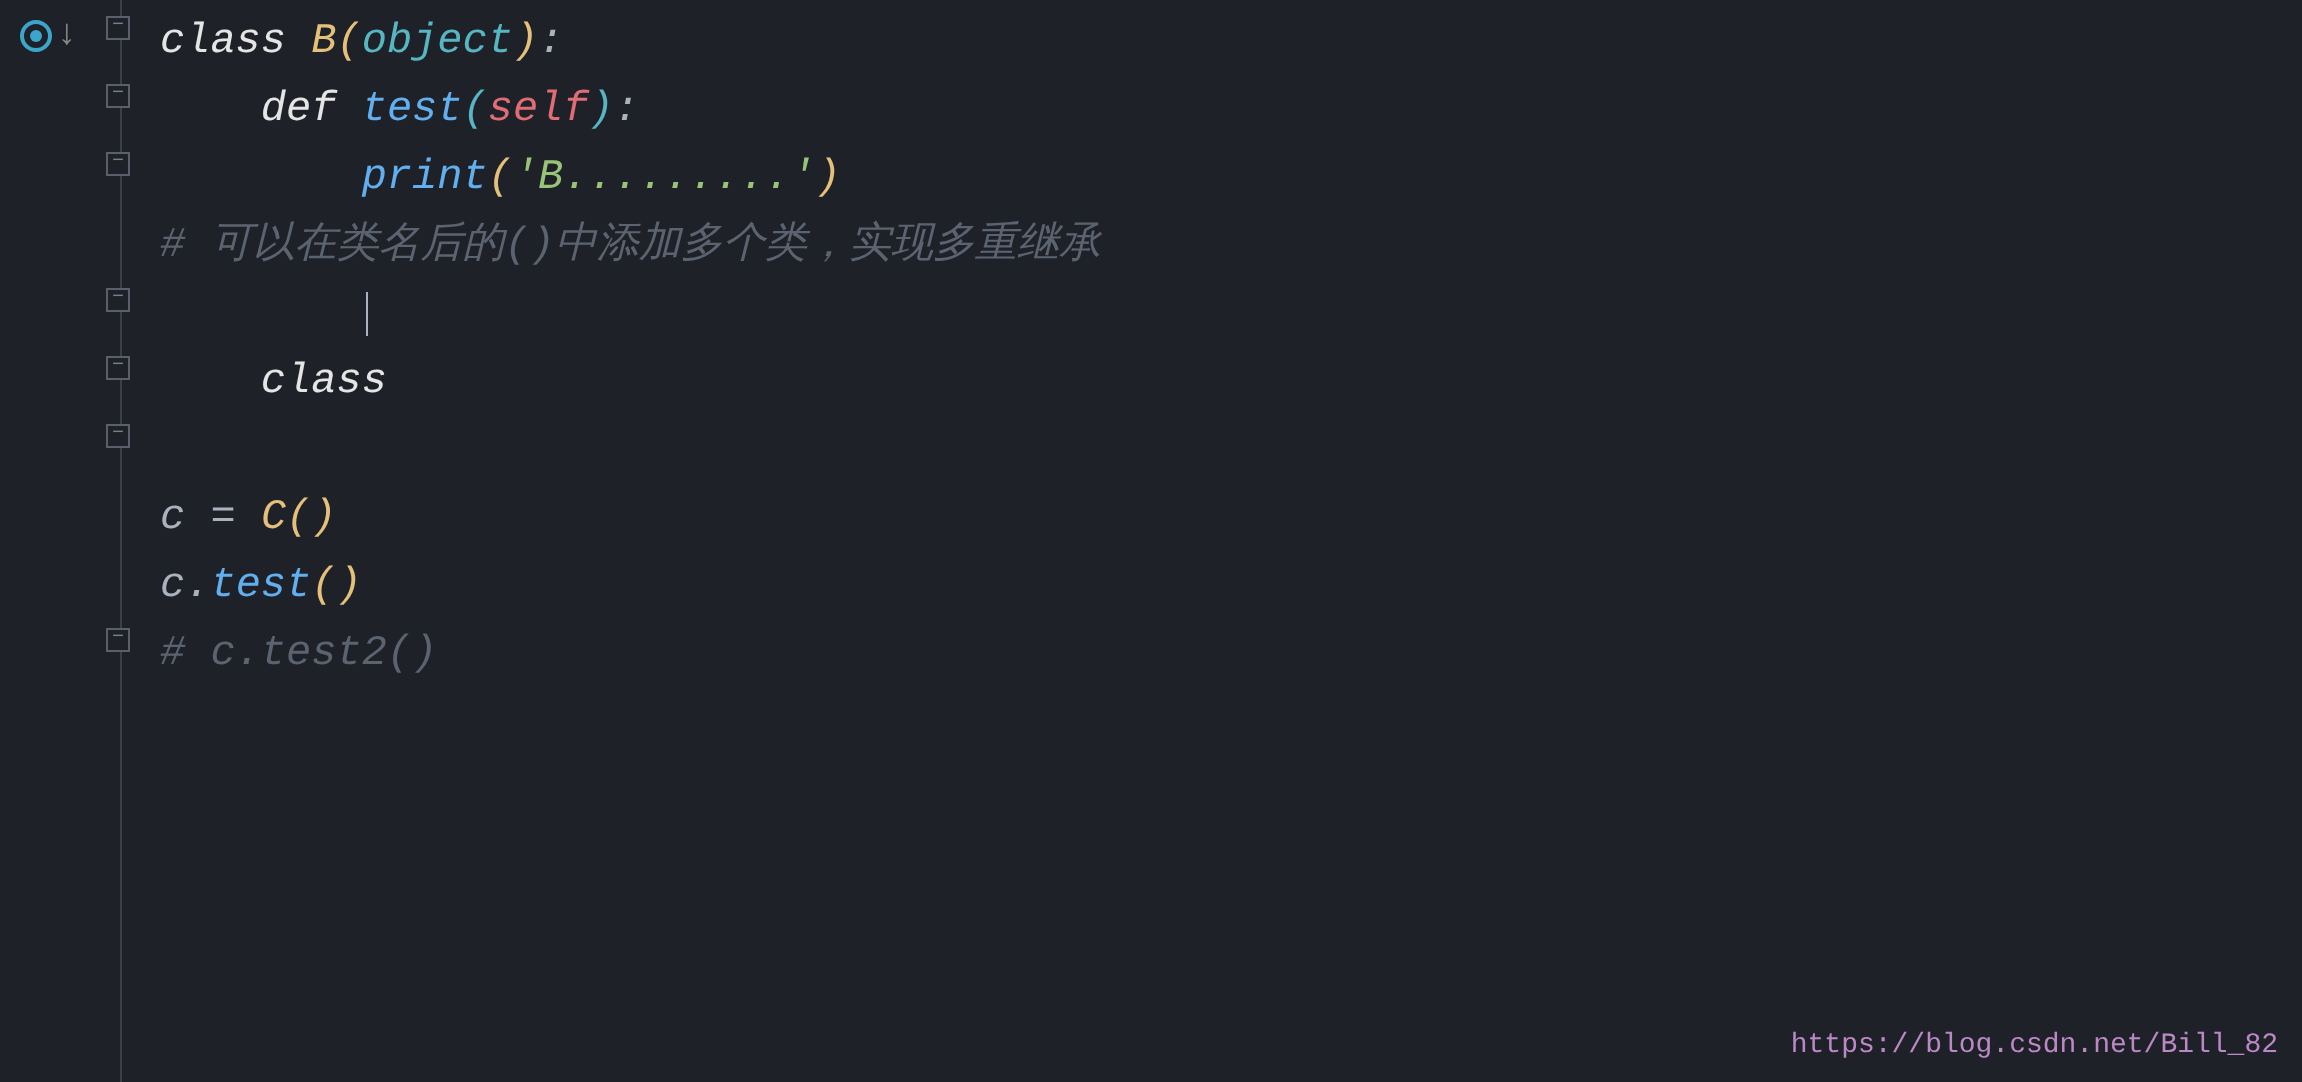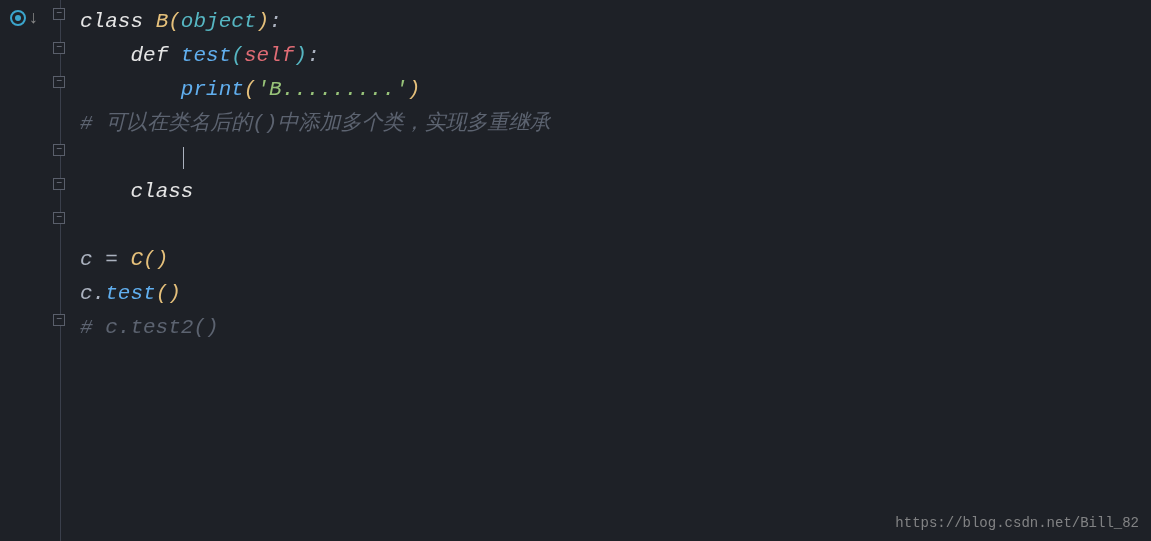--- a/index.html
+++ b/index.html
@@ -104,21 +104,21 @@
       width: 1px;
       height: 22px;
       background: #abb2bf;
       vertical-align: middle;
       margin-left: 2px;
     }
     .watermark {
       position: absolute;
       bottom: 10px;
       right: 12px;
-      color: #a3a3a3;
+      color: #f0abfc;
       font-size: 14px;
       font-style: normal;
       opacity: 0.75;
     }
   </style>
 </head>
 <body>
 
 <div class="editor">
   <div class="gutter">

